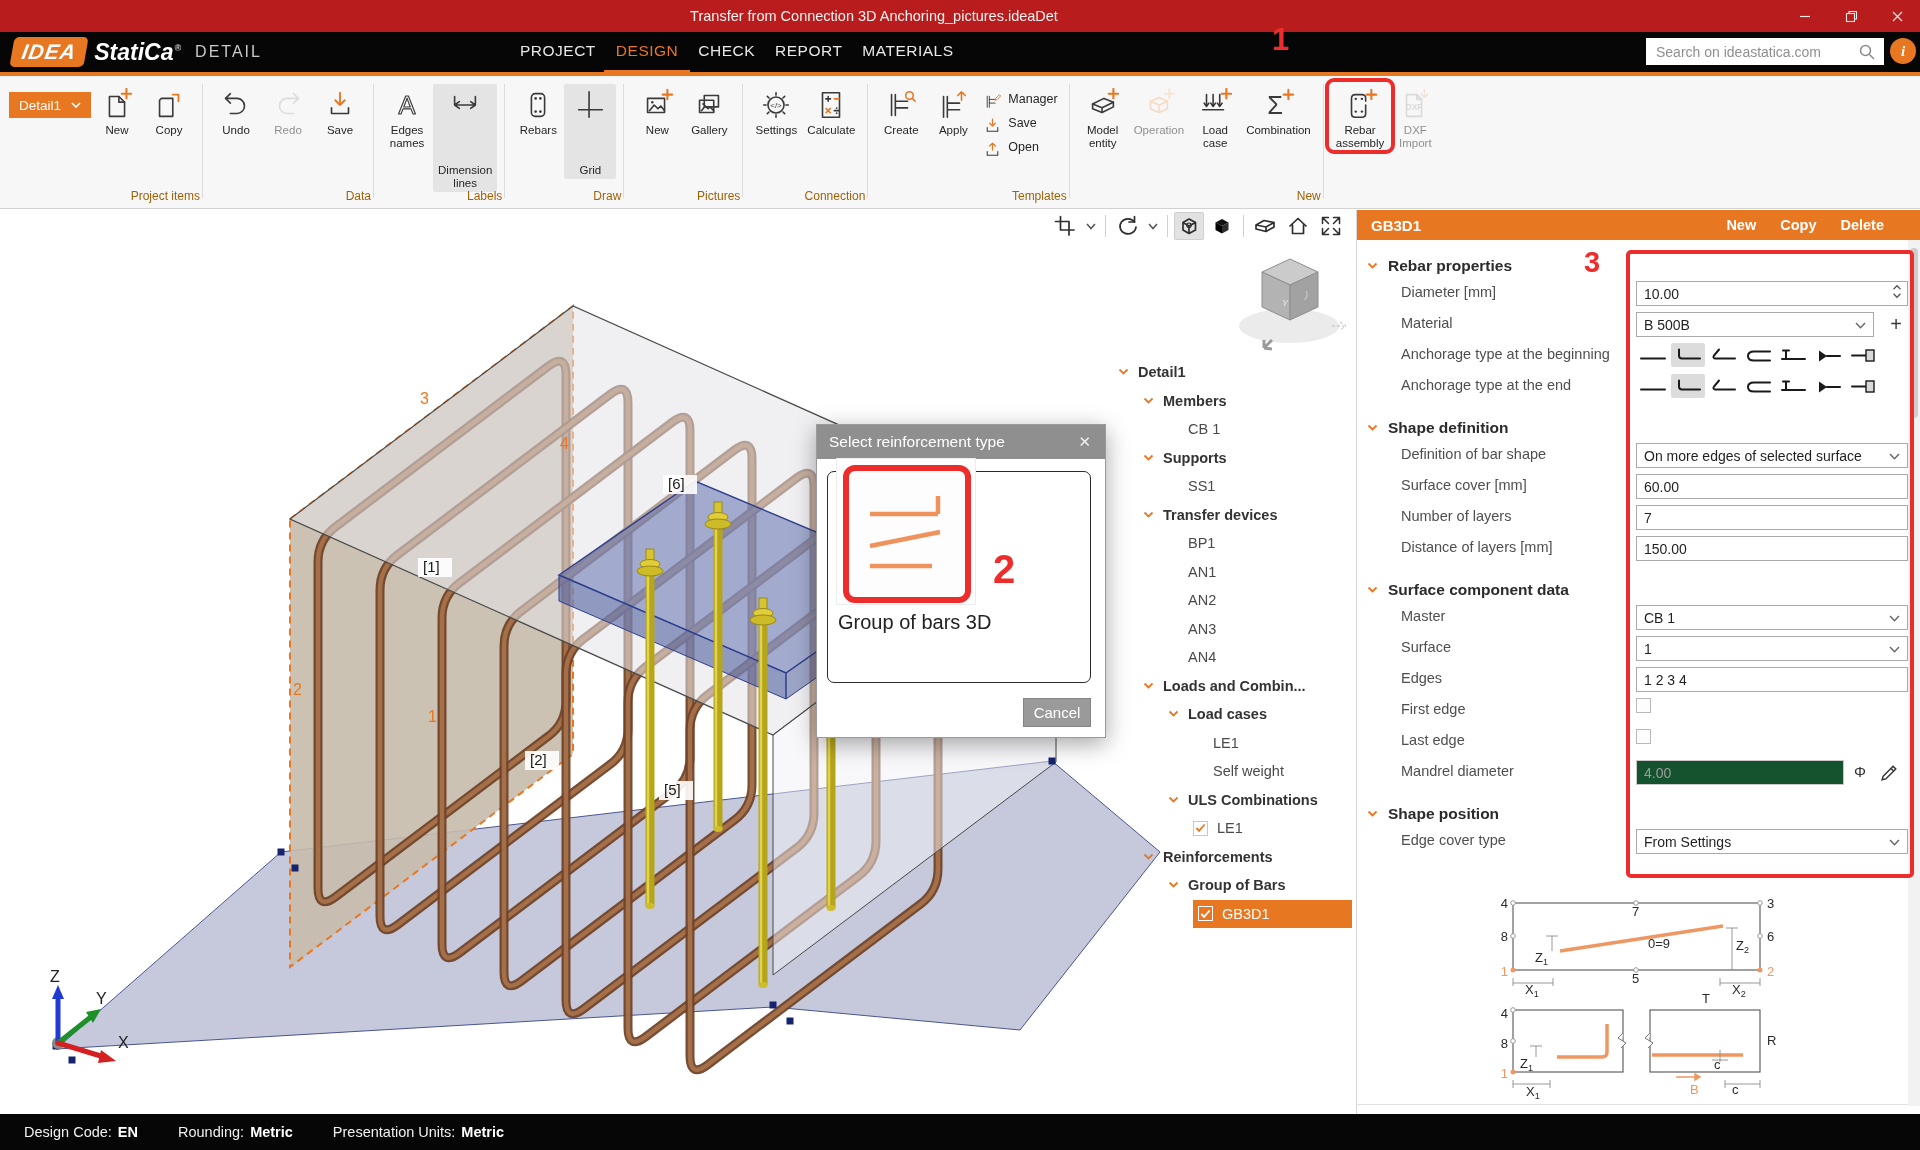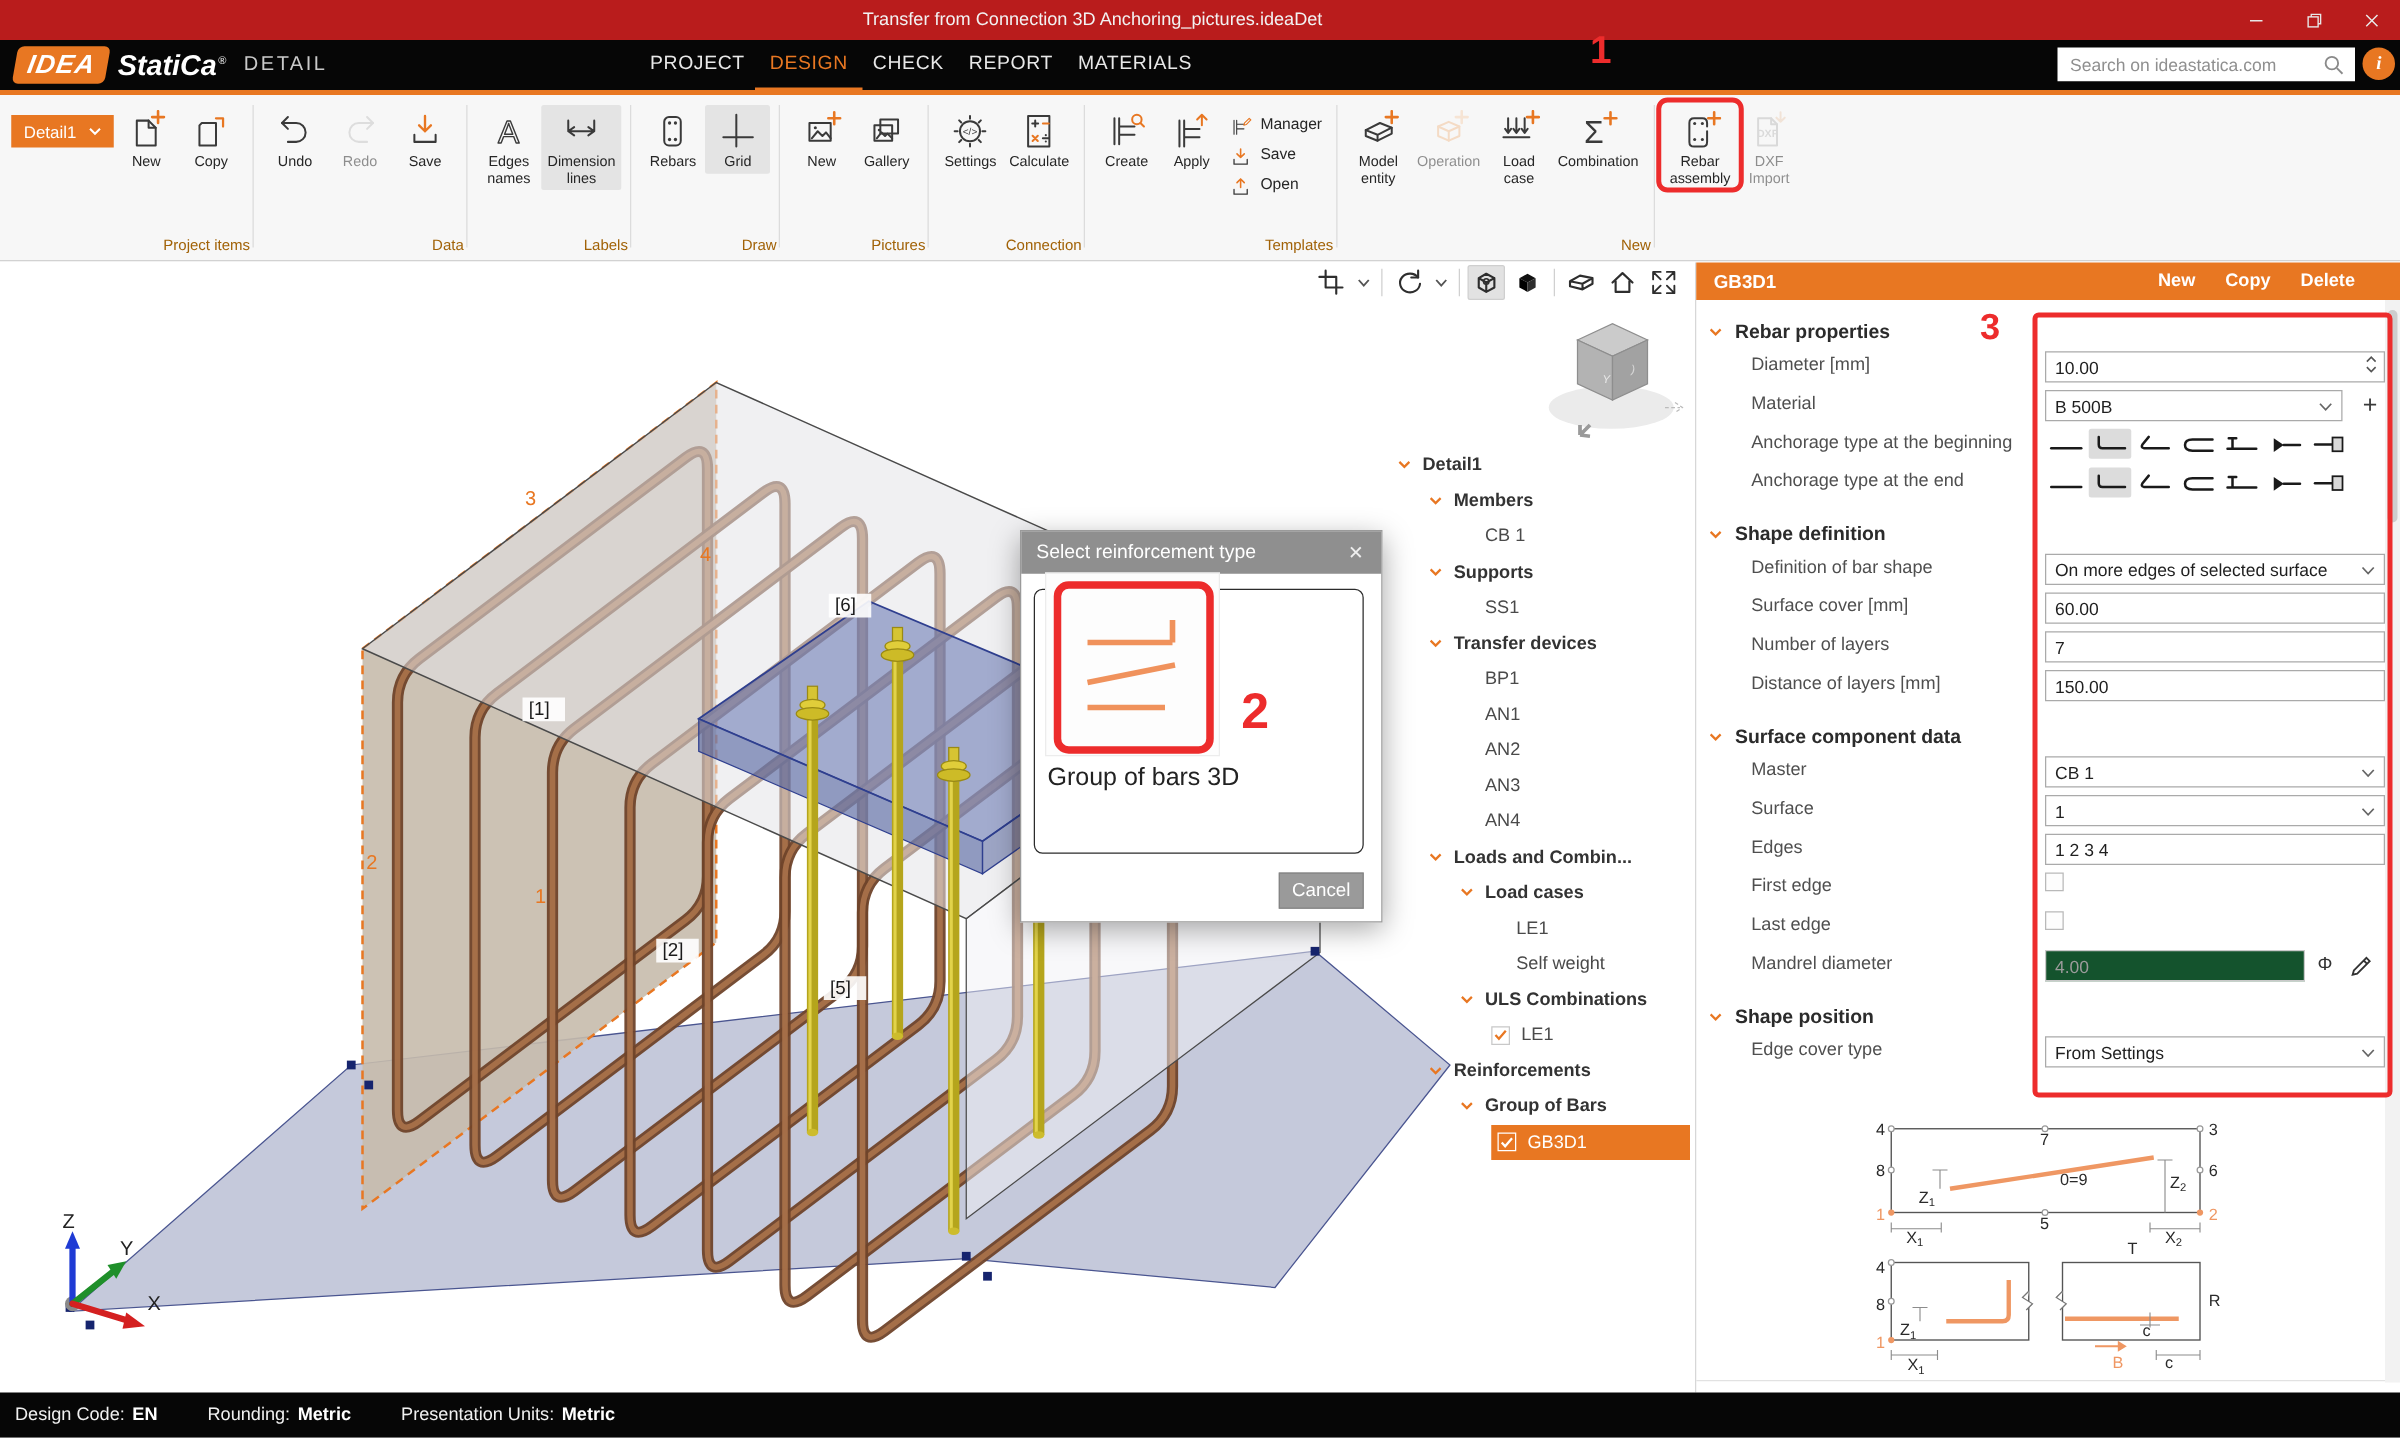--- a/index.html
+++ b/index.html
@@ -36,21 +36,21 @@
   .ribbon{position:absolute;left:0;top:76px;width:1920px;height:133px;background:#f7f7f7;
        border-bottom:1px solid #d2d2d2;display:flex;align-items:stretch;padding-left:4px;box-sizing:border-box;}
   .rb-group{position:relative;display:flex;flex-direction:column;padding:0 5px;}
   .rb-items{display:flex;align-items:flex-start;padding-top:8px;}
   .rb-glabel{position:absolute;bottom:5px;left:0;width:100%;text-align:right;font-size:12px;color:#a16207;white-space:nowrap;}
   .rb-sep{width:1px;background:#dcdcdc;margin:8px 2px 10px 2px;}
   .rb-item{position:relative;display:flex;flex-direction:column;align-items:center;padding:2px 5px;
        min-width:42px;border-radius:2px;cursor:pointer;}
   .rb-item .ric{height:38px;display:flex;align-items:center;justify-content:center;}
   .rb-lbl{font-size:11.5px;color:#262626;line-height:13px;text-align:center;white-space:nowrap;}
-  .rb-item.toggled{background:#e4e4e4;}
+  .rb-item.toggled{background:#e4e4e4;gap:40px;}
   .rb-item.disabled{opacity:.5;cursor:default;}
   .rb-item.highlighted::after{content:"";position:absolute;left:-6px;right:-6px;top:-6px;bottom:-2px;
        border:4px solid #ed2c2c;border-radius:9px;pointer-events:none;}
   .rb-project{margin-top:8px;background:#e87722;color:#fff;height:26px;display:flex;align-items:center;
        gap:10px;padding:0 10px;font-size:13.5px;cursor:pointer;}
   .rb-stack{display:flex;flex-direction:column;gap:5px;padding:8px 4px 0 4px;}
   .rb-stack-item{display:flex;align-items:flex-start;gap:6px;font-size:12.5px;color:#262626;cursor:pointer;white-space:nowrap;}
   
   .viewport{position:absolute;left:0;top:210px;width:1356px;height:904px;background:#fff;}
   .vp-toolbar{position:absolute;left:1050px;top:212px;display:flex;align-items:center;gap:3px;z-index:5;}
@@ -113,21 +113,21 @@
   .mandrel-extra{position:absolute;left:218px;top:3px;font-size:15px;color:#333;}
   .mandrel-pencil{position:absolute;left:244px;top:0px;cursor:pointer;}
   .props-ring{position:absolute;left:1626px;top:250px;width:288px;height:628px;border:4px solid #ed2c2c;
        border-radius:5px;z-index:30;pointer-events:none;box-sizing:border-box;}
   .scrollbar{position:absolute;left:1908px;top:240px;width:12px;height:866px;background:#f2f2f2;}
   .scroll-thumb{position:absolute;left:2px;top:8px;width:8px;height:170px;background:#cdcdcd;border-radius:4px;cursor:pointer;}
   .props-hsep{position:absolute;left:1357px;top:1104px;width:551px;height:1px;background:#e2e2e2;}
   .diagram{position:absolute;left:1480px;top:888px;z-index:2;}
   
   .statusbar{position:absolute;left:0;top:1114px;width:1920px;height:36px;background:#060606;
-       display:flex;align-items:center;gap:40px;padding-left:12px;box-sizing:border-box;}
+       display:flex;align-items:center;gap:40px;padding-left:24px;box-sizing:border-box;}
   .st-item{display:flex;gap:6px;font-size:14.5px;color:#f0f0f0;}
   .st-item b{color:#fff;}
   svg{display:block;}
   text{font-family:"Liberation Sans",sans-serif;}
 </style>
 </head>
 <body>
 
 <div class="app">
 

